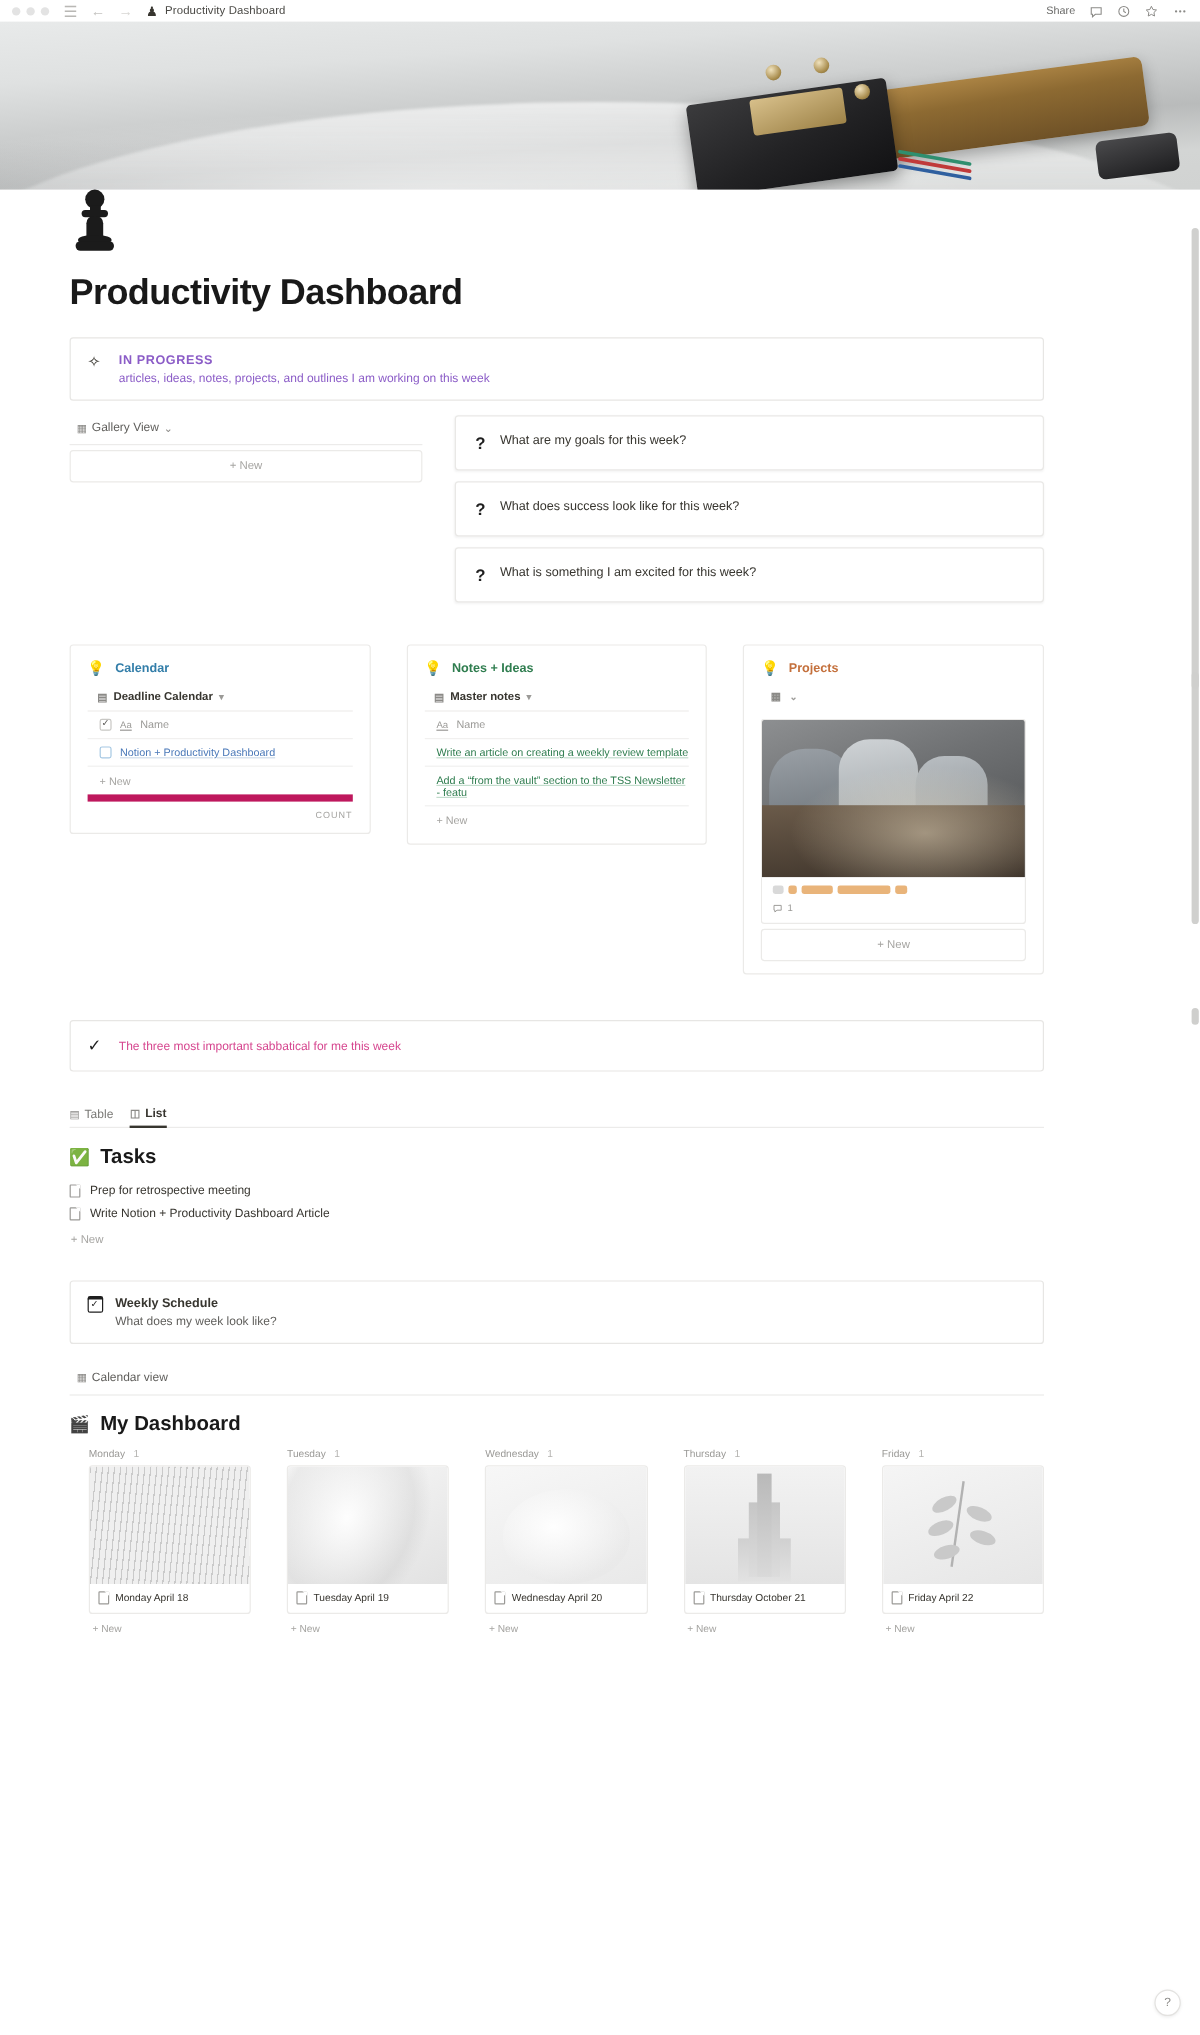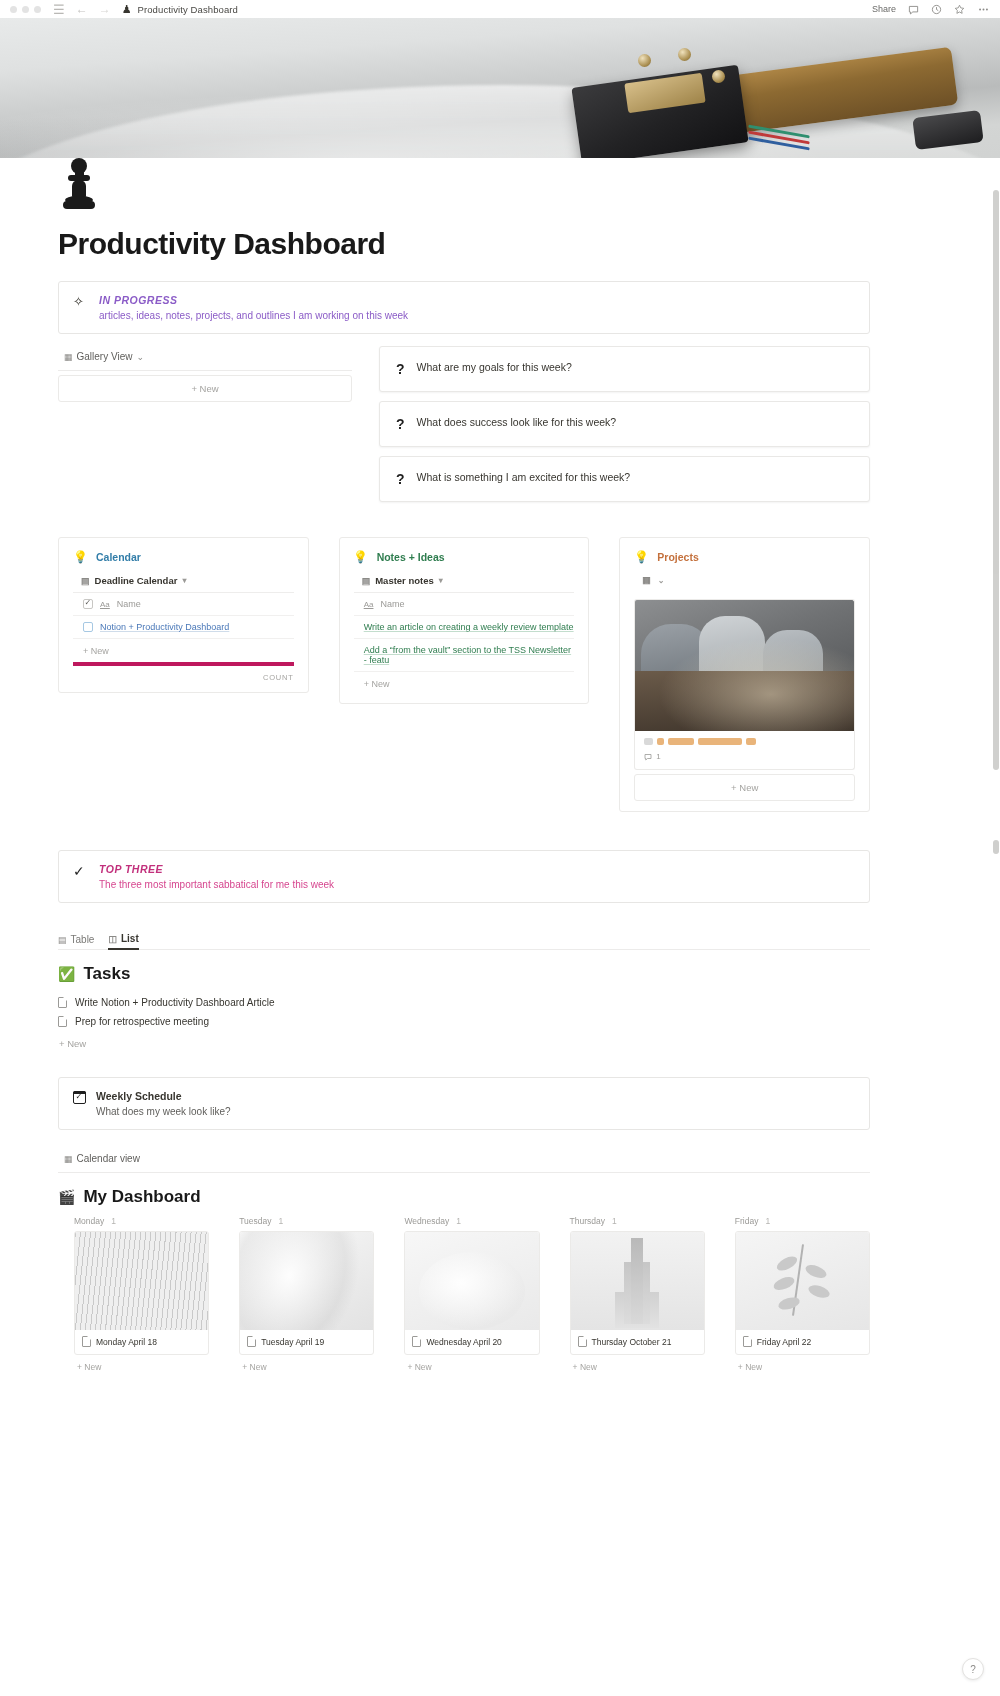--- a/index.html
+++ b/index.html
@@ -107,21 +107,21 @@
   }
 
   
   .callout {
     border: 1px solid #e7e6e4; border-radius: 3px;
     padding: 12px 14px; display: flex; gap: 10px; align-items: flex-start;
     background: #fff;
   }
   .callout .cico { font-size: 13px; line-height: 1.2; flex: 0 0 auto; width: 16px; }
   .callout .ctext { flex: 1; }
-  .callout .ctitle { font-size: 10.5px; font-weight: bold; letter-spacing: .5px; font-style: italic; }
+  .callout .ctitle { font-size: 10.5px; font-weight: bold; letter-spacing: .5px; }
   .callout .csub { font-size: 10px; margin-top: 4px; }
   .c-purple .ctitle, .c-purple .csub { color: #8b5cc7; }
   .c-pink .ctitle { color: #c2307c; }
   .c-pink .csub { color: #d6468f; }
 
   
   .viewbar {
     display: flex; align-items: center; gap: 5px;
     border-bottom: 1px solid #ecebea; padding: 7px 2px 6px 2px;
     font-size: 10px; color: #5f5e5b;
@@ -212,21 +212,21 @@
   .dbrow .chk.blue { border-color: #a6c8e3; }
   .dbrow .aa { font-size: 8px; color: #9b9a97; text-decoration: underline; }
   .dbrow .cellname { color: #9b9a97; }
   .dbrow .link { color: #4a78b8; text-decoration: underline; text-decoration-color:#cfdcea; }
   .dbrow .link.green { color: #2f7d4f; text-decoration-color:#c3ddcd; }
   .dbnew {
     font-size: 9px; color: #a5a4a1; padding: 7px 0 4px 10px;
   }
   .dbcount {
     text-align: right; font-size: 7.5px; color: #a5a4a1;
-    letter-spacing: .8px; padding-top: 7px; border-top: 4px solid #be185d; margin-top: 2px;
+    letter-spacing: .8px; padding-top: 7px; border-top: 6px solid #be185d; margin-top: 2px;
   }
 
   .pgal { margin-top: 8px; }
   .pgal .pimg {
     height: 132px; border-radius: 3px 3px 0 0; overflow: hidden; position: relative;
     border: 1px solid #ebeae8; border-bottom: none;
     background: linear-gradient(160deg,#8d8f91 0%,#6f7173 40%,#4a4c4e 100%);
   }
   .pimg .desk {
     position:absolute; left:0; bottom:0; width:100%; height:46%;
@@ -545,21 +545,20 @@
               + <span>New</span>
             </div>
           </div>
         </div>
       </div>
     </div>
 
     <div class="callout c-pink" style="margin-top:38px">
       <span class="cico" style="color:#1f1f1f;font-size:14px;">✓</span>
       <div class="ctext">
-        <div class="ctitle">TOP THREE</div>
         <div class="csub">The three most important sabbatical for me this week</div>
       </div>
     </div>
 
     <div class="tabs">
       <span class="tab">
         <span class="gridico">▤</span>
         <span>Table</span>
       </span>
       <span class="tab active">
@@ -569,25 +568,25 @@
     </div>
 
     <div class="sec-h">
       <span class="e">✅</span>
       <span>Tasks</span>
     </div>
 
     <div class="tasklist">
       <div class="titem">
         <span class="doc-ico"></span>
-        <span>Write Notion + Productivity Dashboard Article</span>
+        <span>Prep for retrospective meeting</span>
       </div>
       <div class="titem">
         <span class="doc-ico"></span>
-        <span>Prep for retrospective meeting</span>
+        <span>Write Notion + Productivity Dashboard Article</span>
       </div>
       <div class="tnew">
         + <span>New</span>
       </div>
     </div>
 
     <div class="wcall">
       <span class="cal-ico"></span>
       <div>
         <div class="wtitle">Weekly Schedule</div>

